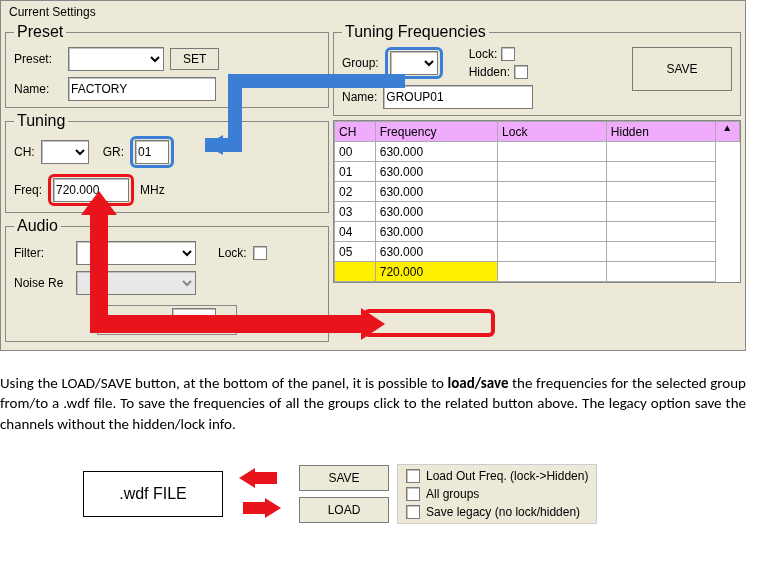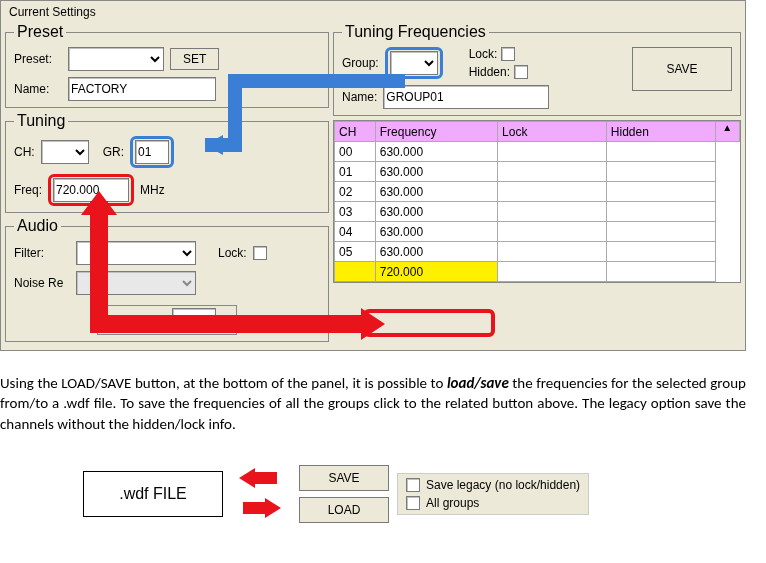--- a/index.html
+++ b/index.html
@@ -103,21 +103,21 @@
 
   
   .desc {
     width: 746px;
     margin: 22px 0 0 0;
     font-family: Calibri, Arial, sans-serif;
     font-size: 15px;
     line-height: 1.35;
     text-align: justify;
   }
-  .desc b { font-weight: bold; font-style: italic; }
+  .desc b { font-weight: bold; }
 
   
   .bottom-wrap {
     width: 600px;
     margin: 30px auto 0 auto;
     position: relative;
     display: flex;
     align-items: center;
     gap: 8px;
   }
@@ -246,21 +246,21 @@
                   <span class="chk"></span>
                 </span>
                 <span style="display:flex;align-items:center;gap:4px;">
                   <span class="lbl">Hidden:</span>
                   <span class="chk"></span>
                 </span>
               </span>
             </div>
             <div class="row">
               <span class="lbl">Name:</span>
-              <input type="text" style="width: 166px;" value="GROUP01">
+              <input type="text" style="width: 150px;" value="GROUP01">
             </div>
           </div>
           <button class="btn btn-save-big">SAVE</button>
         </div>
       </fieldset>
 
       <div class="freq-table-wrap">
         <table class="freq-table">
           <colgroup>
             <col class="col-ch">
@@ -359,20 +359,24 @@
       <polygon points="50,44 34,34 34,54" fill="#e8131b"></polygon>
     </svg>
   </div>
   <div class="btn-stack">
     <button class="btn-mid">SAVE</button>
     <button class="btn-mid">LOAD</button>
   </div>
   <div class="chk-stack">
     <div class="chk-row">
       <span class="chk"></span>
-      <span>Save legacy (no lock/hidden)</span>
+      <span>Load Out Freq. (lock-&gt;Hidden)</span>
     </div>
     <div class="chk-row">
       <span class="chk"></span>
       <span>All groups</span>
     </div>
+    <div class="chk-row">
+      <span class="chk"></span>
+      <span>Save legacy (no lock/hidden)</span>
+    </div>
   </div>
 </div>
 
 </body></html>

